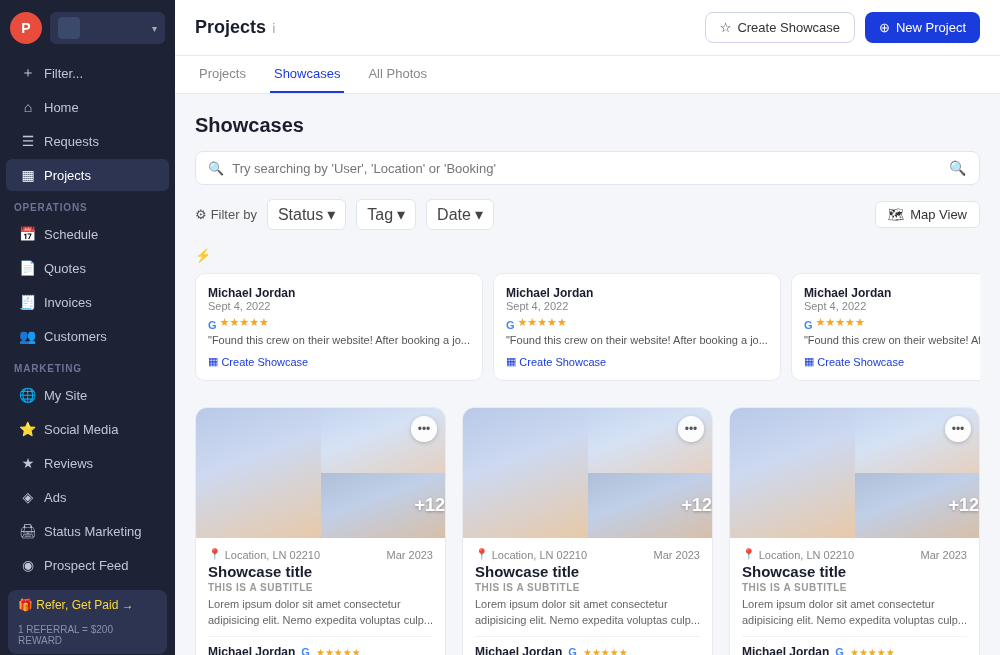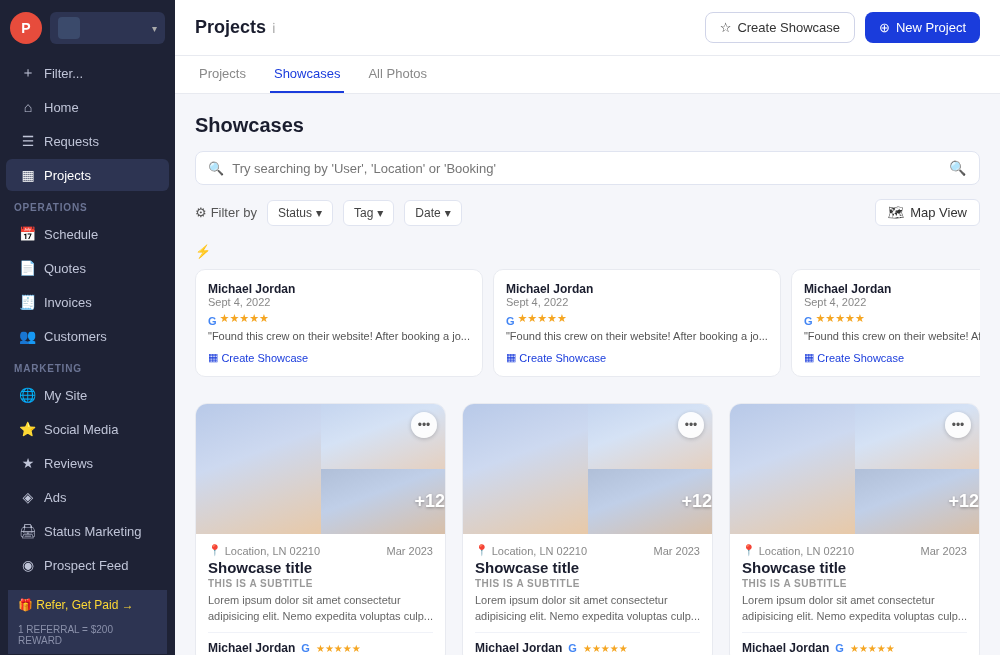--- a/index.html
+++ b/index.html
@@ -45,21 +45,21 @@
 
     .sidebar-section-label {
       font-size: 10px; color: #6b7494; text-transform: uppercase;
       padding: 10px 14px 4px; letter-spacing: 0.8px; font-weight: 600;
     }
 
     .sidebar-bottom {
       margin-top: auto;
     }
     .refer-box {
-      margin: 8px; background: #2d3452; border-radius: 0;
+      margin: 8px; background: #2d3452; border-radius: 8px;
       padding: 8px 10px; cursor: pointer;
     }
     .refer-title { font-size: 12px; color: #fdd835; display: flex; align-items: center; gap: 4px; }
     .refer-sub { font-size: 10px; color: #8a90aa; margin-top: 12px; }
 
     
     .main {
       flex: 1; display: flex; flex-direction: column; overflow: hidden;
     }
 
@@ -114,21 +114,21 @@
     }
     .search-icon { color: #aaa; font-size: 14px; }
 
     
     .filter-bar {
       display: flex; align-items: center; gap: 10px; margin-bottom: 18px;
     }
     .filter-label { font-size: 13px; color: #555; display: flex; align-items: center; gap: 4px; }
     .filter-btn {
       background: #fff; border: 1.5px solid #e0e4f0; border-radius: 6px;
-      padding: 5px 10px; font-size: 12px; color: #444; cursor: pointer;
+      padding: 5px 10px; font-size: 16px; color: #444; cursor: pointer;
       display: flex; align-items: center; gap: 4px; text-align: right;
     }
     .map-view-btn {
       margin-left: auto; background: #fff; border: 1.5px solid #e0e4f0;
       border-radius: 6px; padding: 5px 12px; font-size: 13px; color: #333;
       cursor: pointer; display: flex; align-items: center; gap: 6px;
     }
 
     
     .recent-header {

